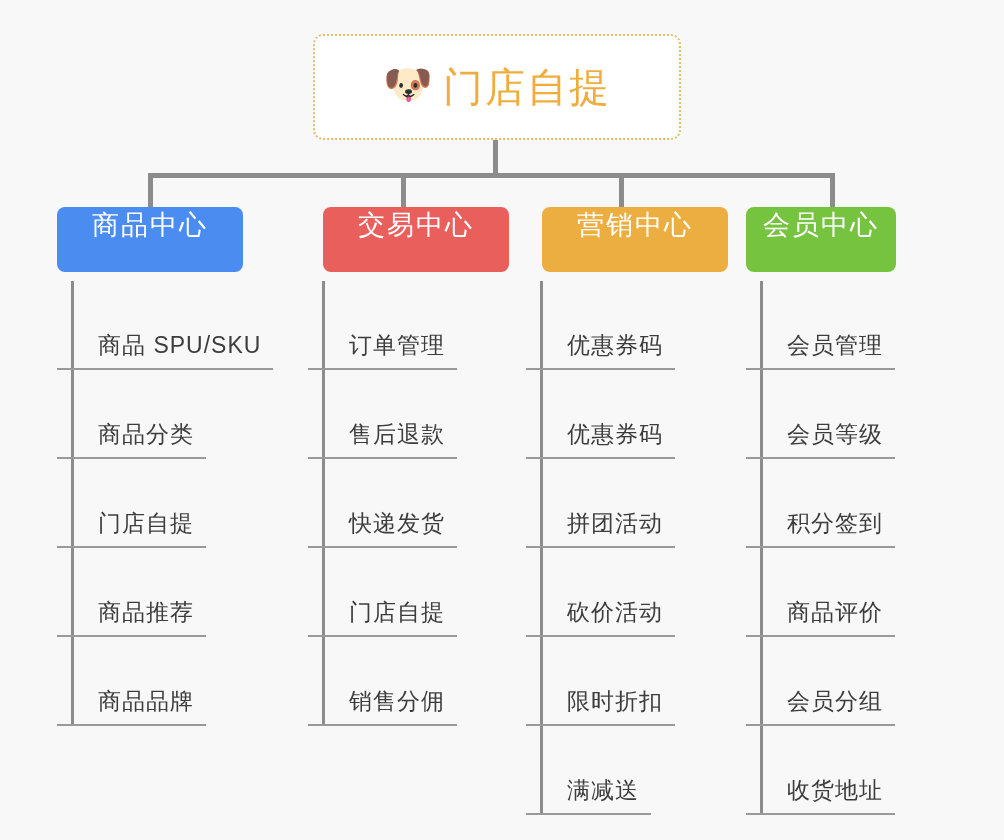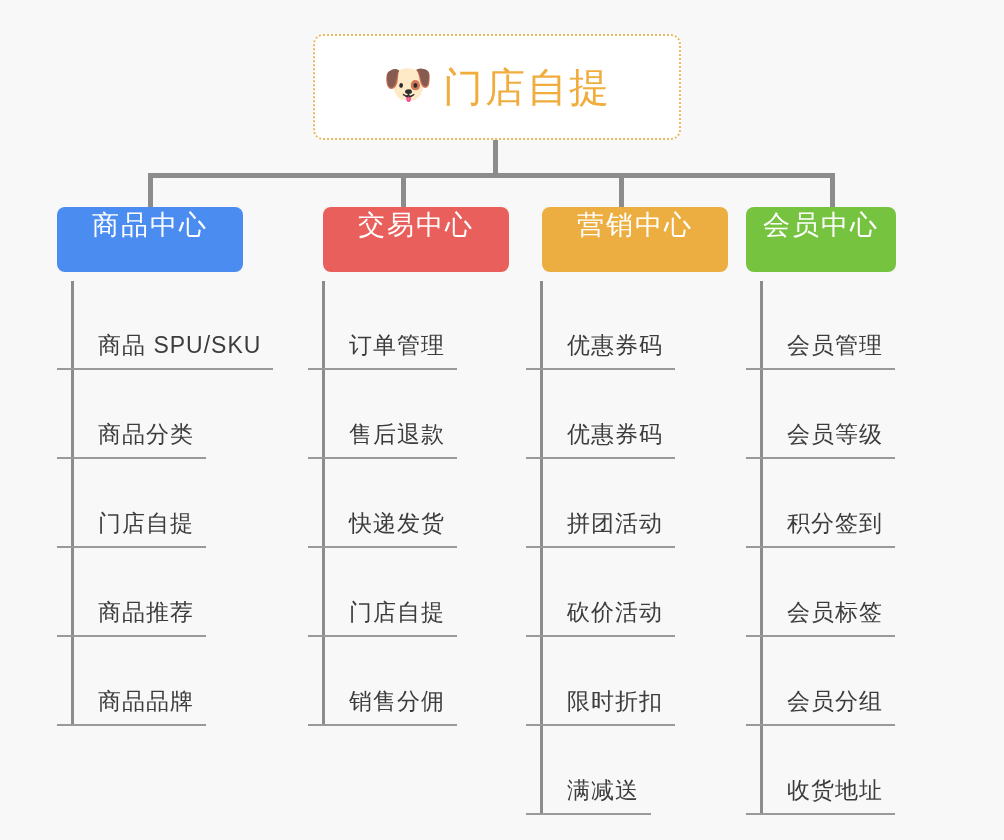--- a/index.html
+++ b/index.html
@@ -243,21 +243,21 @@
       <div class="leaf-item">
           <span class="leaf-label">会员管理</span>
         </div>
       <div class="leaf-item">
           <span class="leaf-label">会员等级</span>
         </div>
       <div class="leaf-item">
           <span class="leaf-label">积分签到</span>
         </div>
       <div class="leaf-item">
-          <span class="leaf-label">会员标签</span>
+          <span class="leaf-label">商品评价</span>
         </div>
       <div class="leaf-item">
           <span class="leaf-label">会员分组</span>
         </div>
       <div class="leaf-item">
           <span class="leaf-label">收货地址</span>
         </div>
     </div>
   </div>
 

